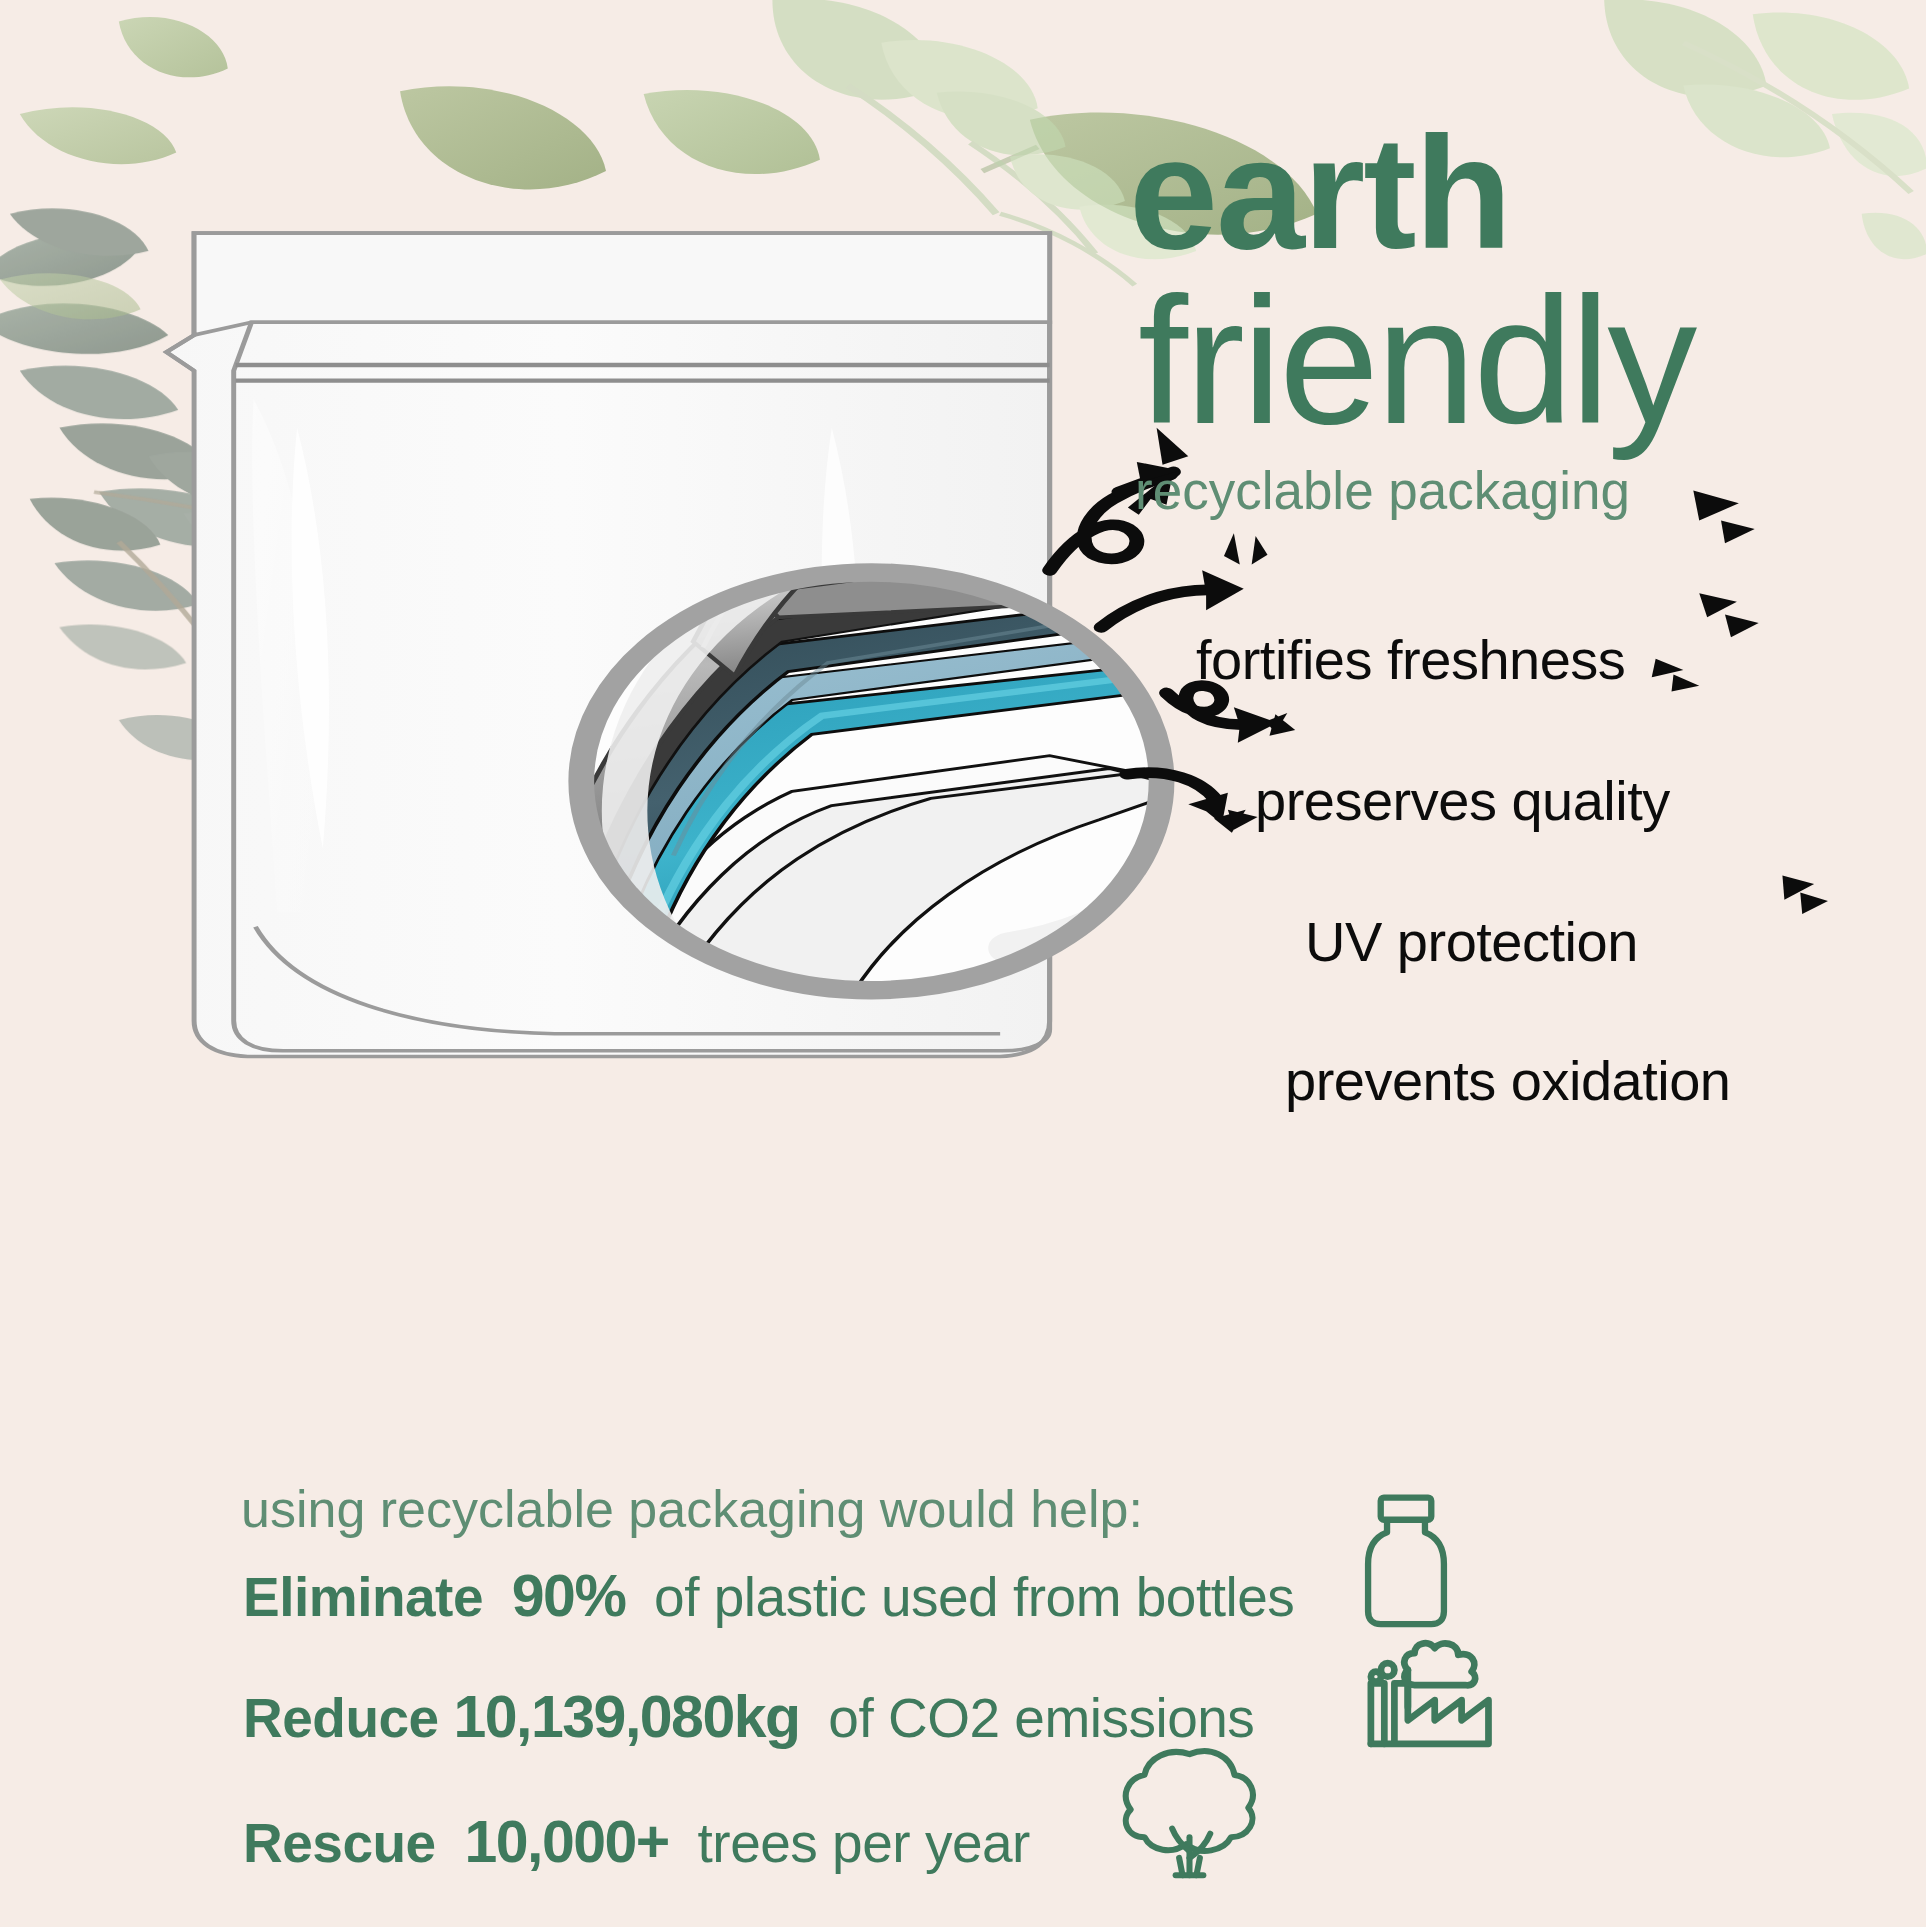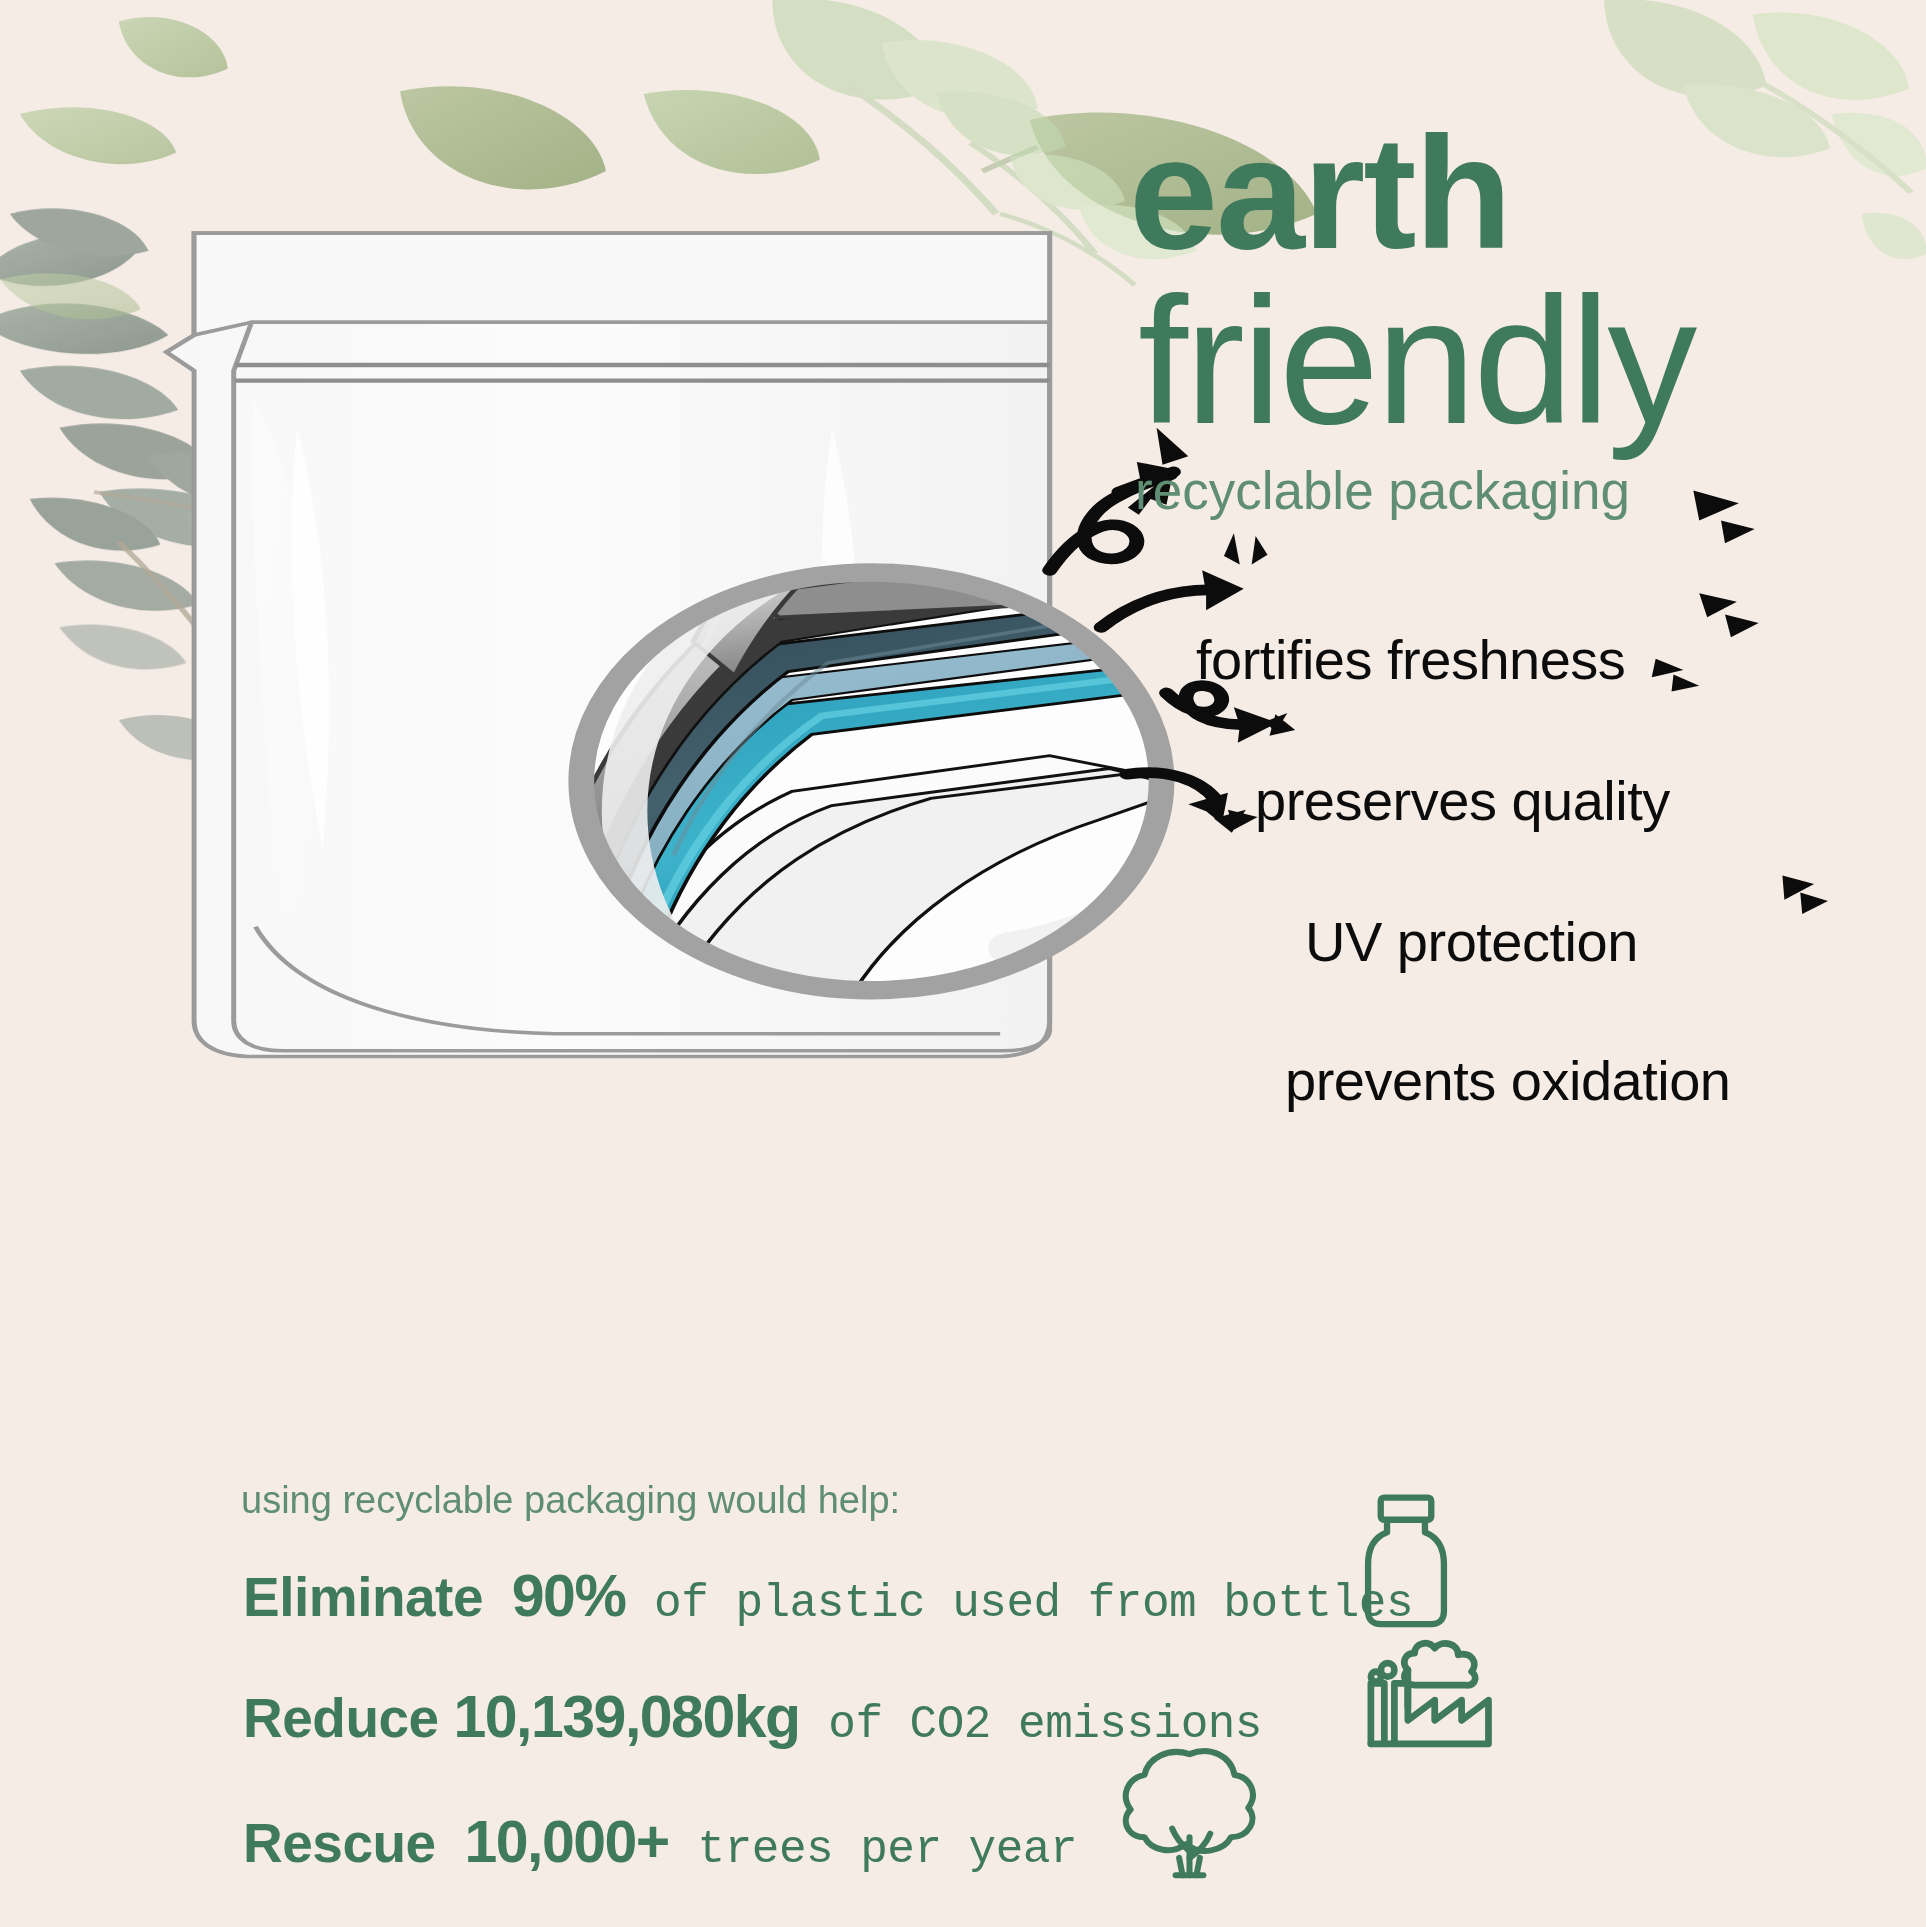--- a/index.html
+++ b/index.html
@@ -37,30 +37,30 @@
     letter-spacing:-0.5px;
   }
   #feat0{left:1196px;top:627px;}
   #feat1{left:1255px;top:768px;}
   #feat2{left:1305px;top:909px;}
   #feat3{left:1285px;top:1048px;}
 
   
   #statsIntro{
     position:absolute;left:241px;top:1479px;
-    font-size:38px;color:#5f8e74;letter-spacing:0px;
+    font-size:52px;color:#5f8e74;letter-spacing:0px;
   }
   .stat{
     position:absolute;left:243px;
     color:#3f7a5d;white-space:nowrap;
     font-size:53px;
   }
   .stat .lead{font-weight:bold;font-size:55px;letter-spacing:-0.5px;}
   .stat .big{font-weight:bold;font-size:59px;letter-spacing:-1.5px;}
-  .stat .tail{font-weight:normal;font-size:46px;letter-spacing:-0.5px;font-family:Liberation Mono, monospace;}
+  .stat .tail{font-weight:normal;font-size:55px;letter-spacing:-0.5px;}
   #stat0{top:1562px;}
   #stat1{top:1683px;}
   #stat2{top:1808px;}
 
   .statIcon{position:absolute;}
 </style>
 </head>
 <body>
 
 <div class="stage">

